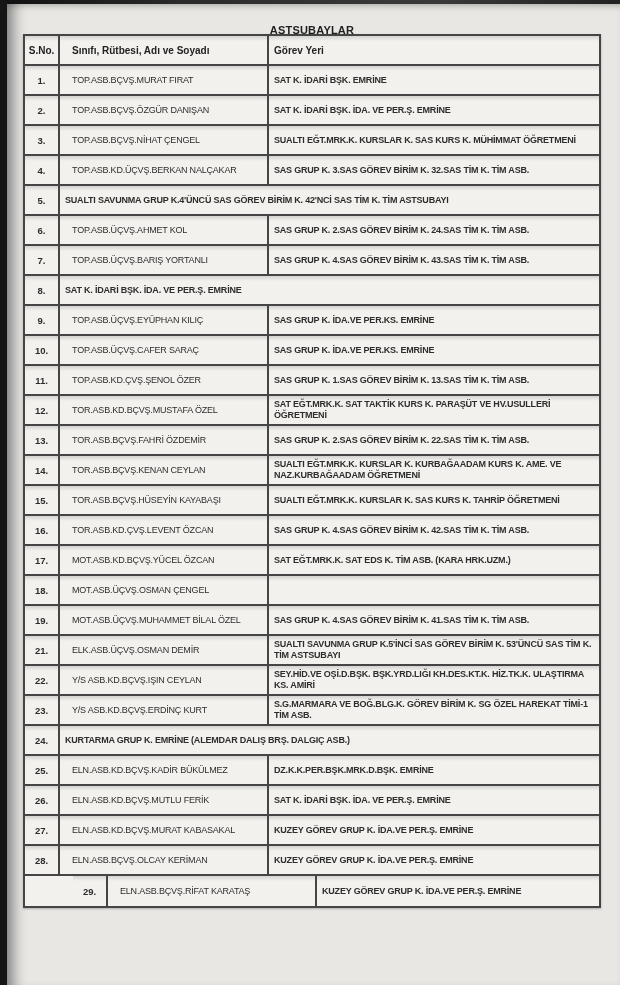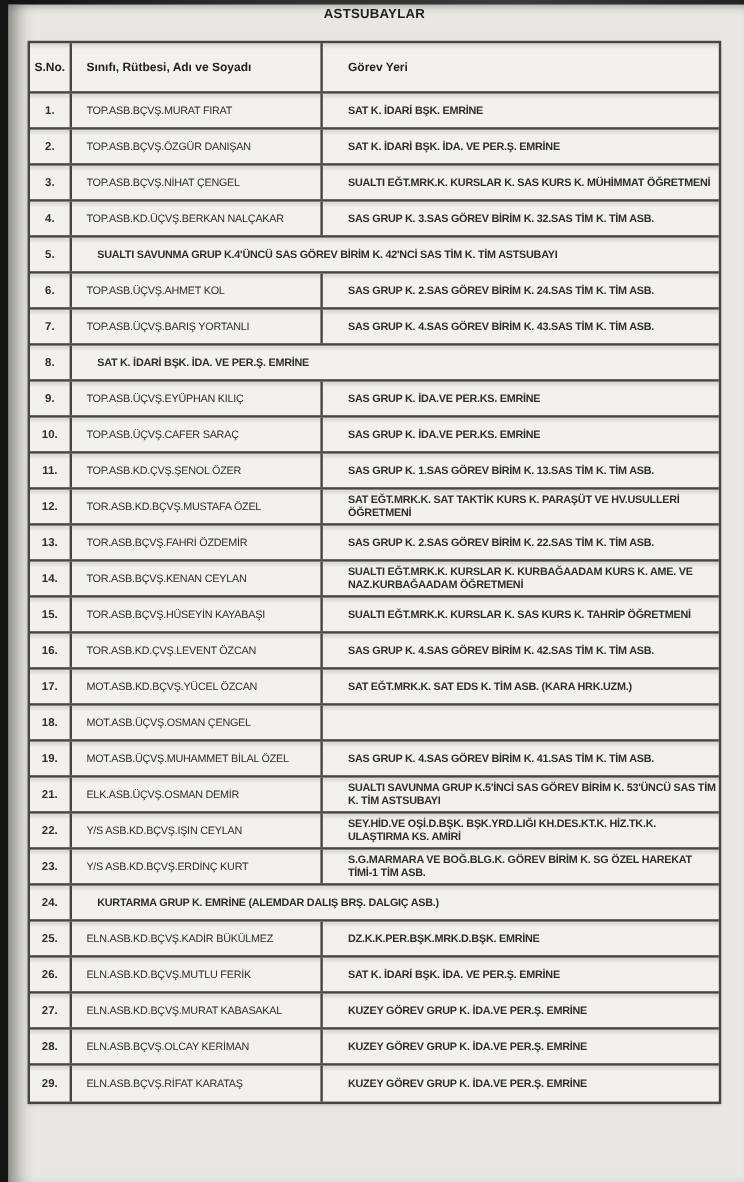--- a/index.html
+++ b/index.html
@@ -15,40 +15,40 @@
   }
   .left-edge{
     position:absolute;left:0;top:0;width:7px;height:985px;background:#151515;
   }
   .page{
     position:absolute;left:7px;top:4px;width:613px;height:981px;
     background:#e8e7e4;
     box-shadow:inset 16px 0 14px -10px rgba(0,0,0,0.45), inset 0 6px 8px -6px rgba(0,0,0,0.35);
   }
   .page-title{
-    position:absolute;left:23px;top:6px;width:578px;
+    position:absolute;left:23px;top:24px;width:578px;
     text-align:center;font-size:11px;font-weight:700;color:#1e1e1e;
     letter-spacing:0.2px;
   }
   .doc-table{
     position:absolute;left:23px;top:34px;width:578px;
     border:2px solid #454545;background:#f2f1ee;box-sizing:border-box;
     box-shadow:0 1px 2px rgba(0,0,0,0.25);
   }
   .header-row,.row{
     display:flex;box-sizing:border-box;
     background-image:linear-gradient(to bottom, rgba(90,90,90,0.20), rgba(0,0,0,0) 5px);
   }
-  .header-row{height:42px;border-bottom:2px solid #454545;}
+  .header-row{height:30px;border-bottom:2px solid #454545;}
   .row{height:30px;border-bottom:2px solid #454545;}
-  .row:last-child{border-bottom:none;}
+  .row:last-child{border-bottom:none;margin-left:48px;}
   .cell{box-sizing:border-box;display:flex;align-items:center;overflow:hidden;}
   .c-no{width:35px;border-right:2px solid #454545;justify-content:center;}
   .c-name{width:209px;border-right:2px solid #454545;padding-left:12px;}
-  .c-duty{flex:1;padding-left:21px;padding-right:2px;}
+  .c-duty{flex:1;padding-left:5px;padding-right:2px;}
   .header-row .cell{font-size:10px;font-weight:700;color:#222;}
   .row .c-no{font-size:9.5px;font-weight:700;color:#2d2d2d;}
   .row .c-name{font-size:9px;font-weight:400;color:#2d2d2d;letter-spacing:-0.2px;white-space:nowrap;}
   .row .c-duty{font-size:9px;font-weight:700;color:#2d2d2d;letter-spacing:-0.2px;line-height:11px;}
 </style>
 </head>
 <body>
 
 <div class="top-edge"></div>
 <div class="left-edge"></div>

